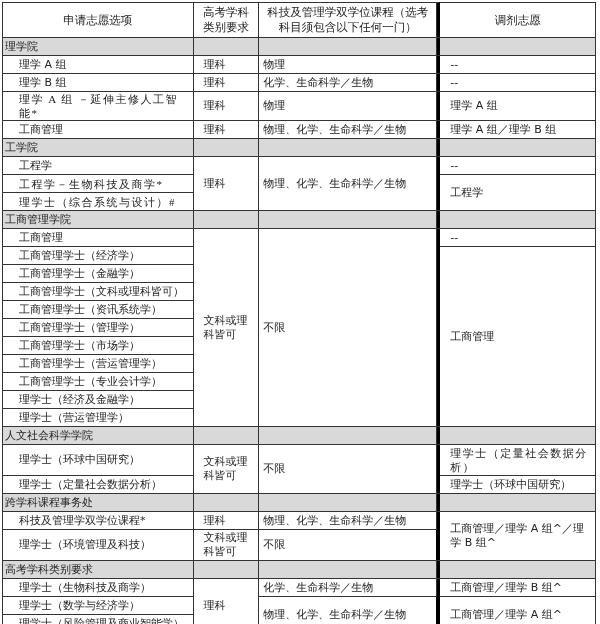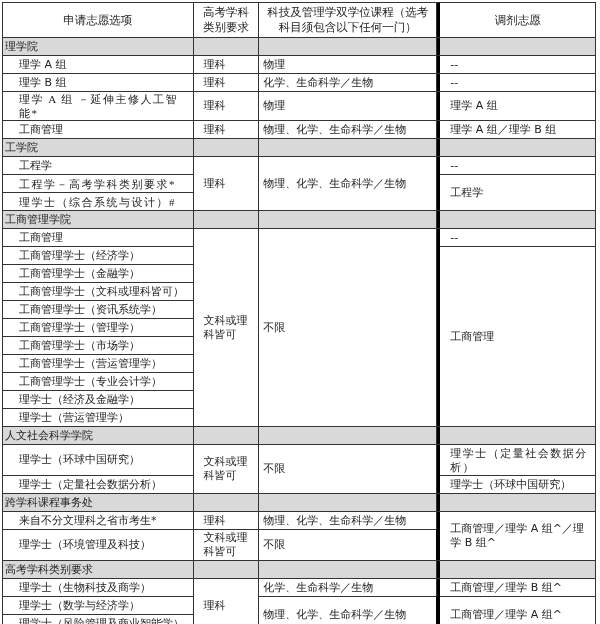--- a/index.html
+++ b/index.html
@@ -103,21 +103,21 @@
       <td></td>
     </tr>
     <tr>
       <td class="item">工程学</td>
       <td class="req" rowspan="3">理科</td>
       <td rowspan="3">物理、化学、生命科学／生物</td>
       <td class="gap" rowspan="3"></td>
       <td class="center">--</td>
     </tr>
     <tr>
-      <td class="item justify">工程学－高考学科类别要求*</td>
+      <td class="item justify">工程学－生物科技及商学*</td>
       <td class="center" rowspan="2">工程学</td>
     </tr>
     <tr>
       <td class="item justify">理学士（综合系统与设计）#</td>
     </tr>
 
     <tr class="sec">
       <td>工商管理学院</td>
       <td></td>
         <td></td>
@@ -183,21 +183,21 @@
     </tr>
 
     <tr class="sec">
       <td>跨学科课程事务处</td>
       <td></td>
         <td></td>
       <td class="gap"></td>
       <td></td>
     </tr>
     <tr>
-      <td class="item">来自不分文理科之省市考生*</td>
+      <td class="item">科技及管理学双学位课程*</td>
       <td class="req">理科</td>
       <td>物理、化学、生命科学／生物</td>
       <td class="gap" rowspan="2"></td>
       <td class="center" rowspan="2">工商管理／理学 A 组^／理学 B 组^</td>
     </tr>
     <tr>
       <td class="item" style="height:30px">理学士（环境管理及科技）</td>
       <td class="req">文科或理科皆可</td>
       <td>不限</td>
     </tr>

